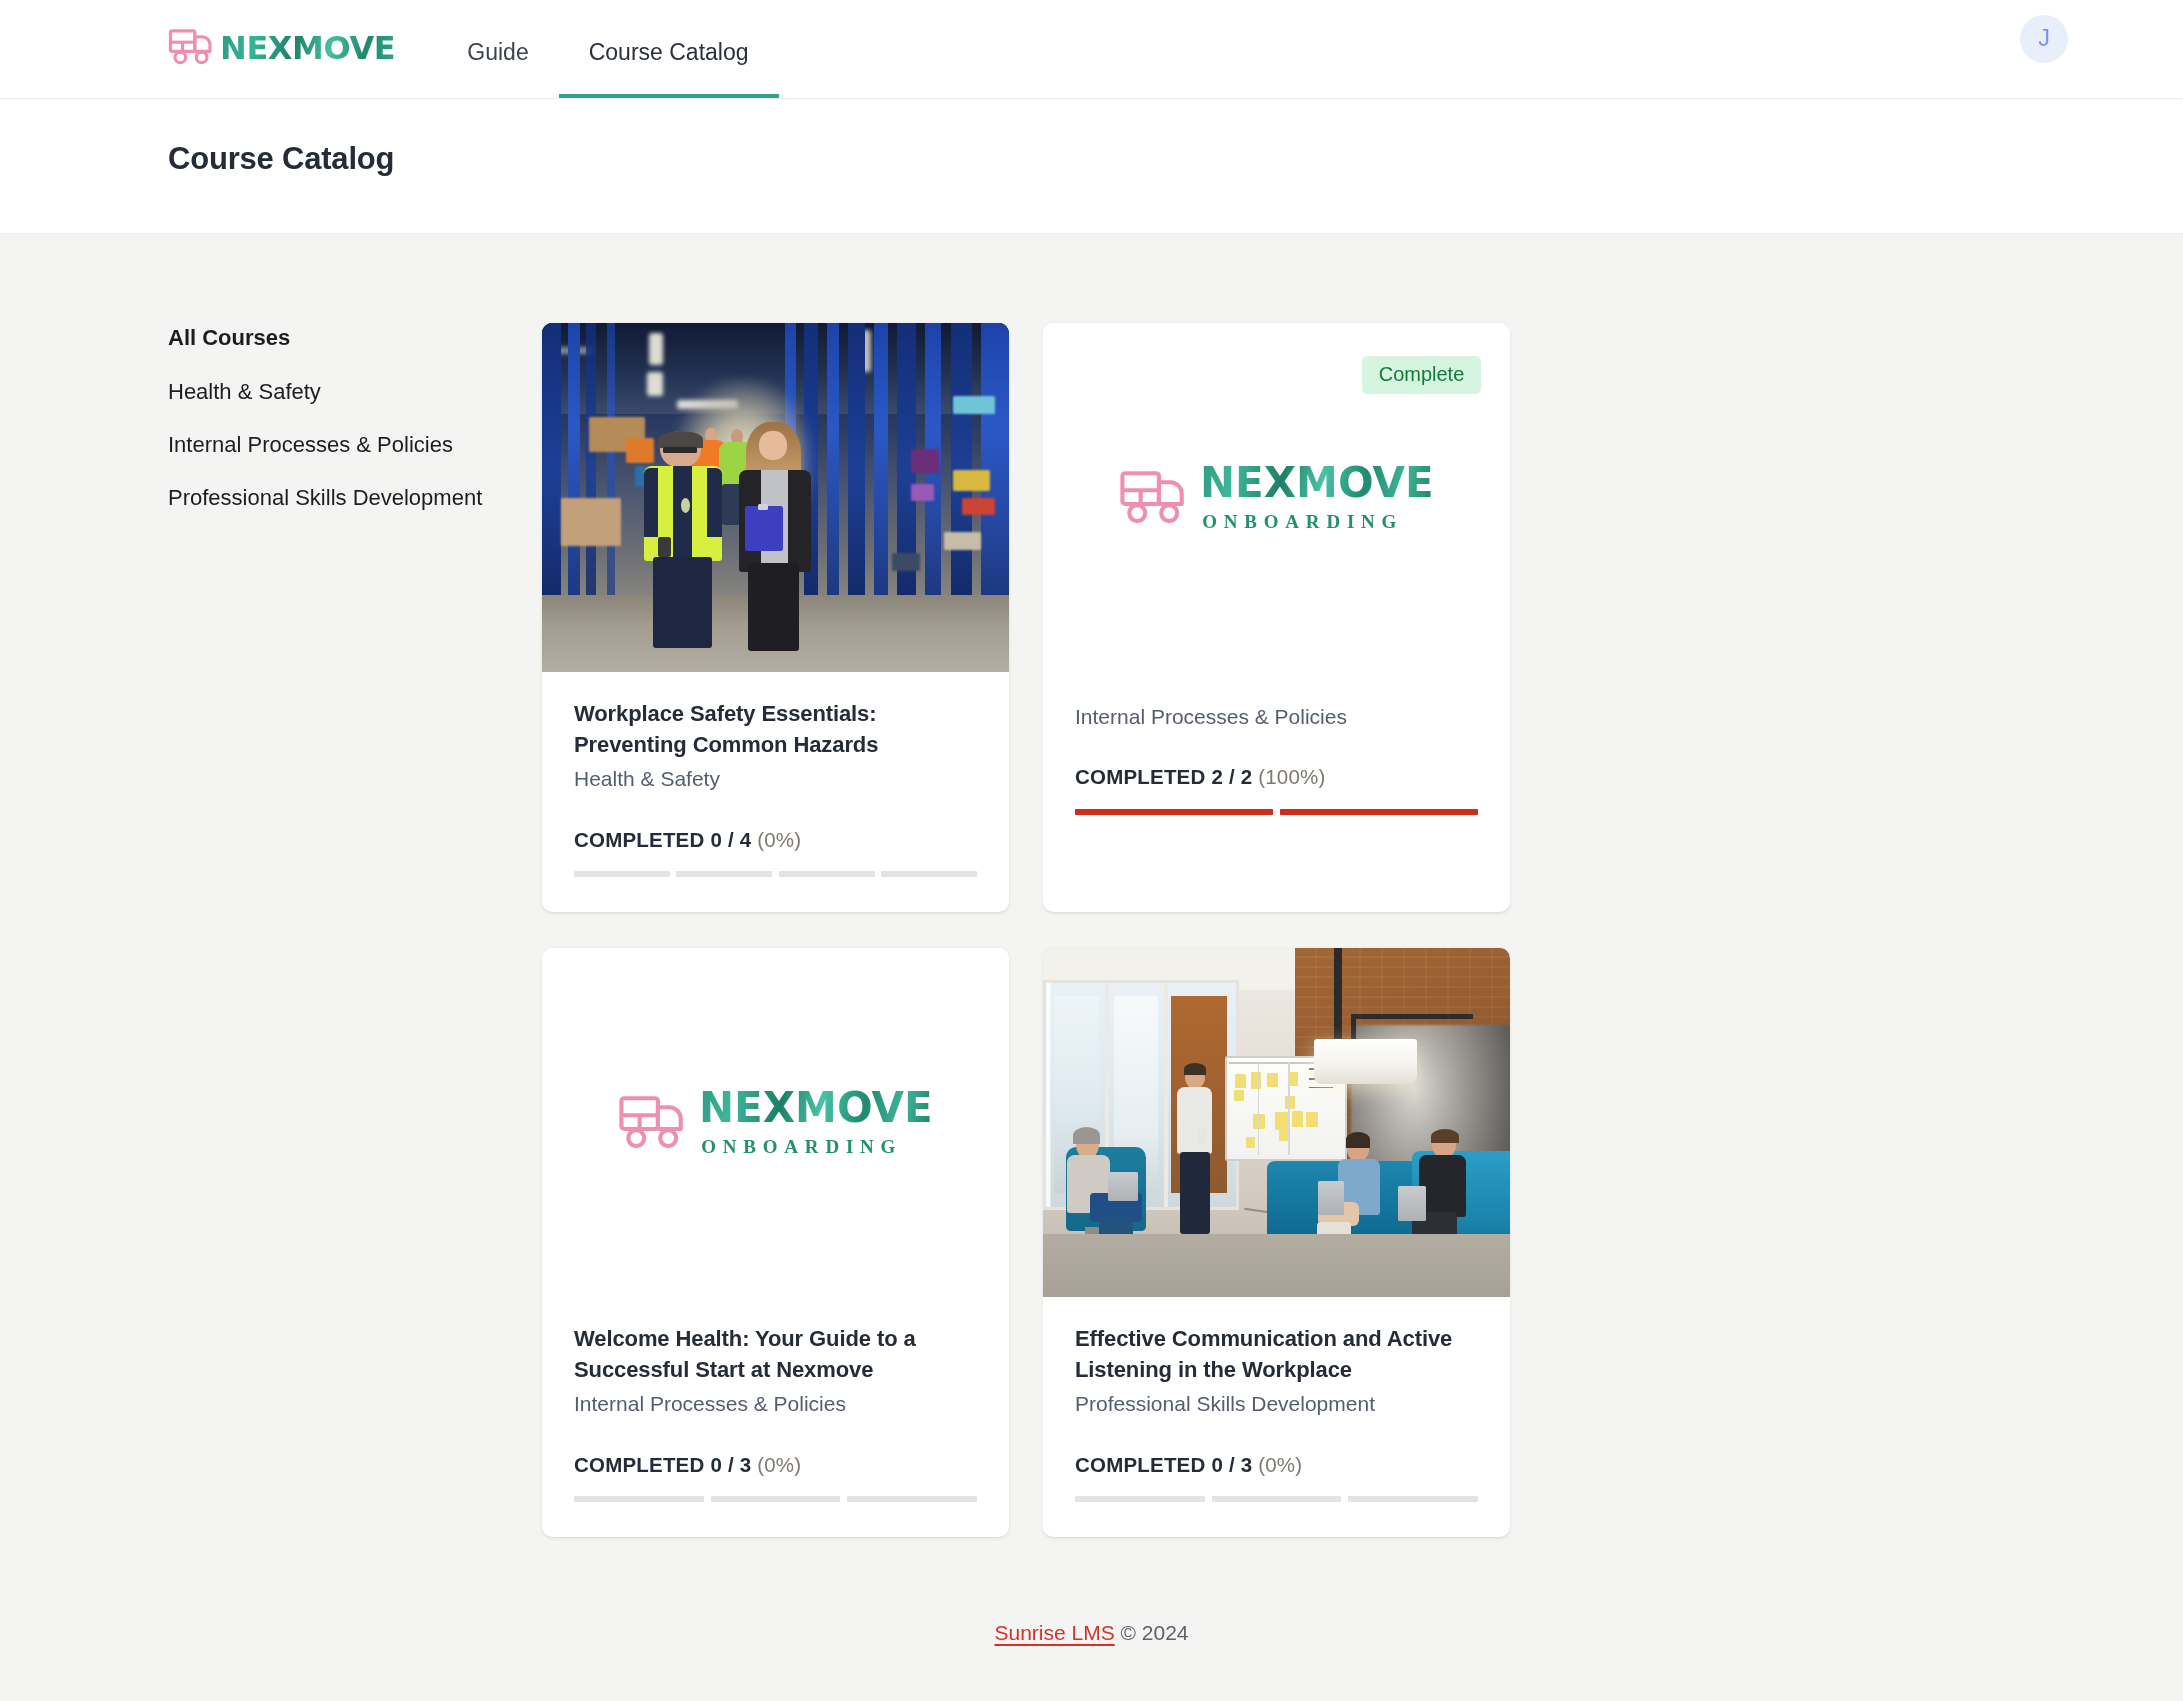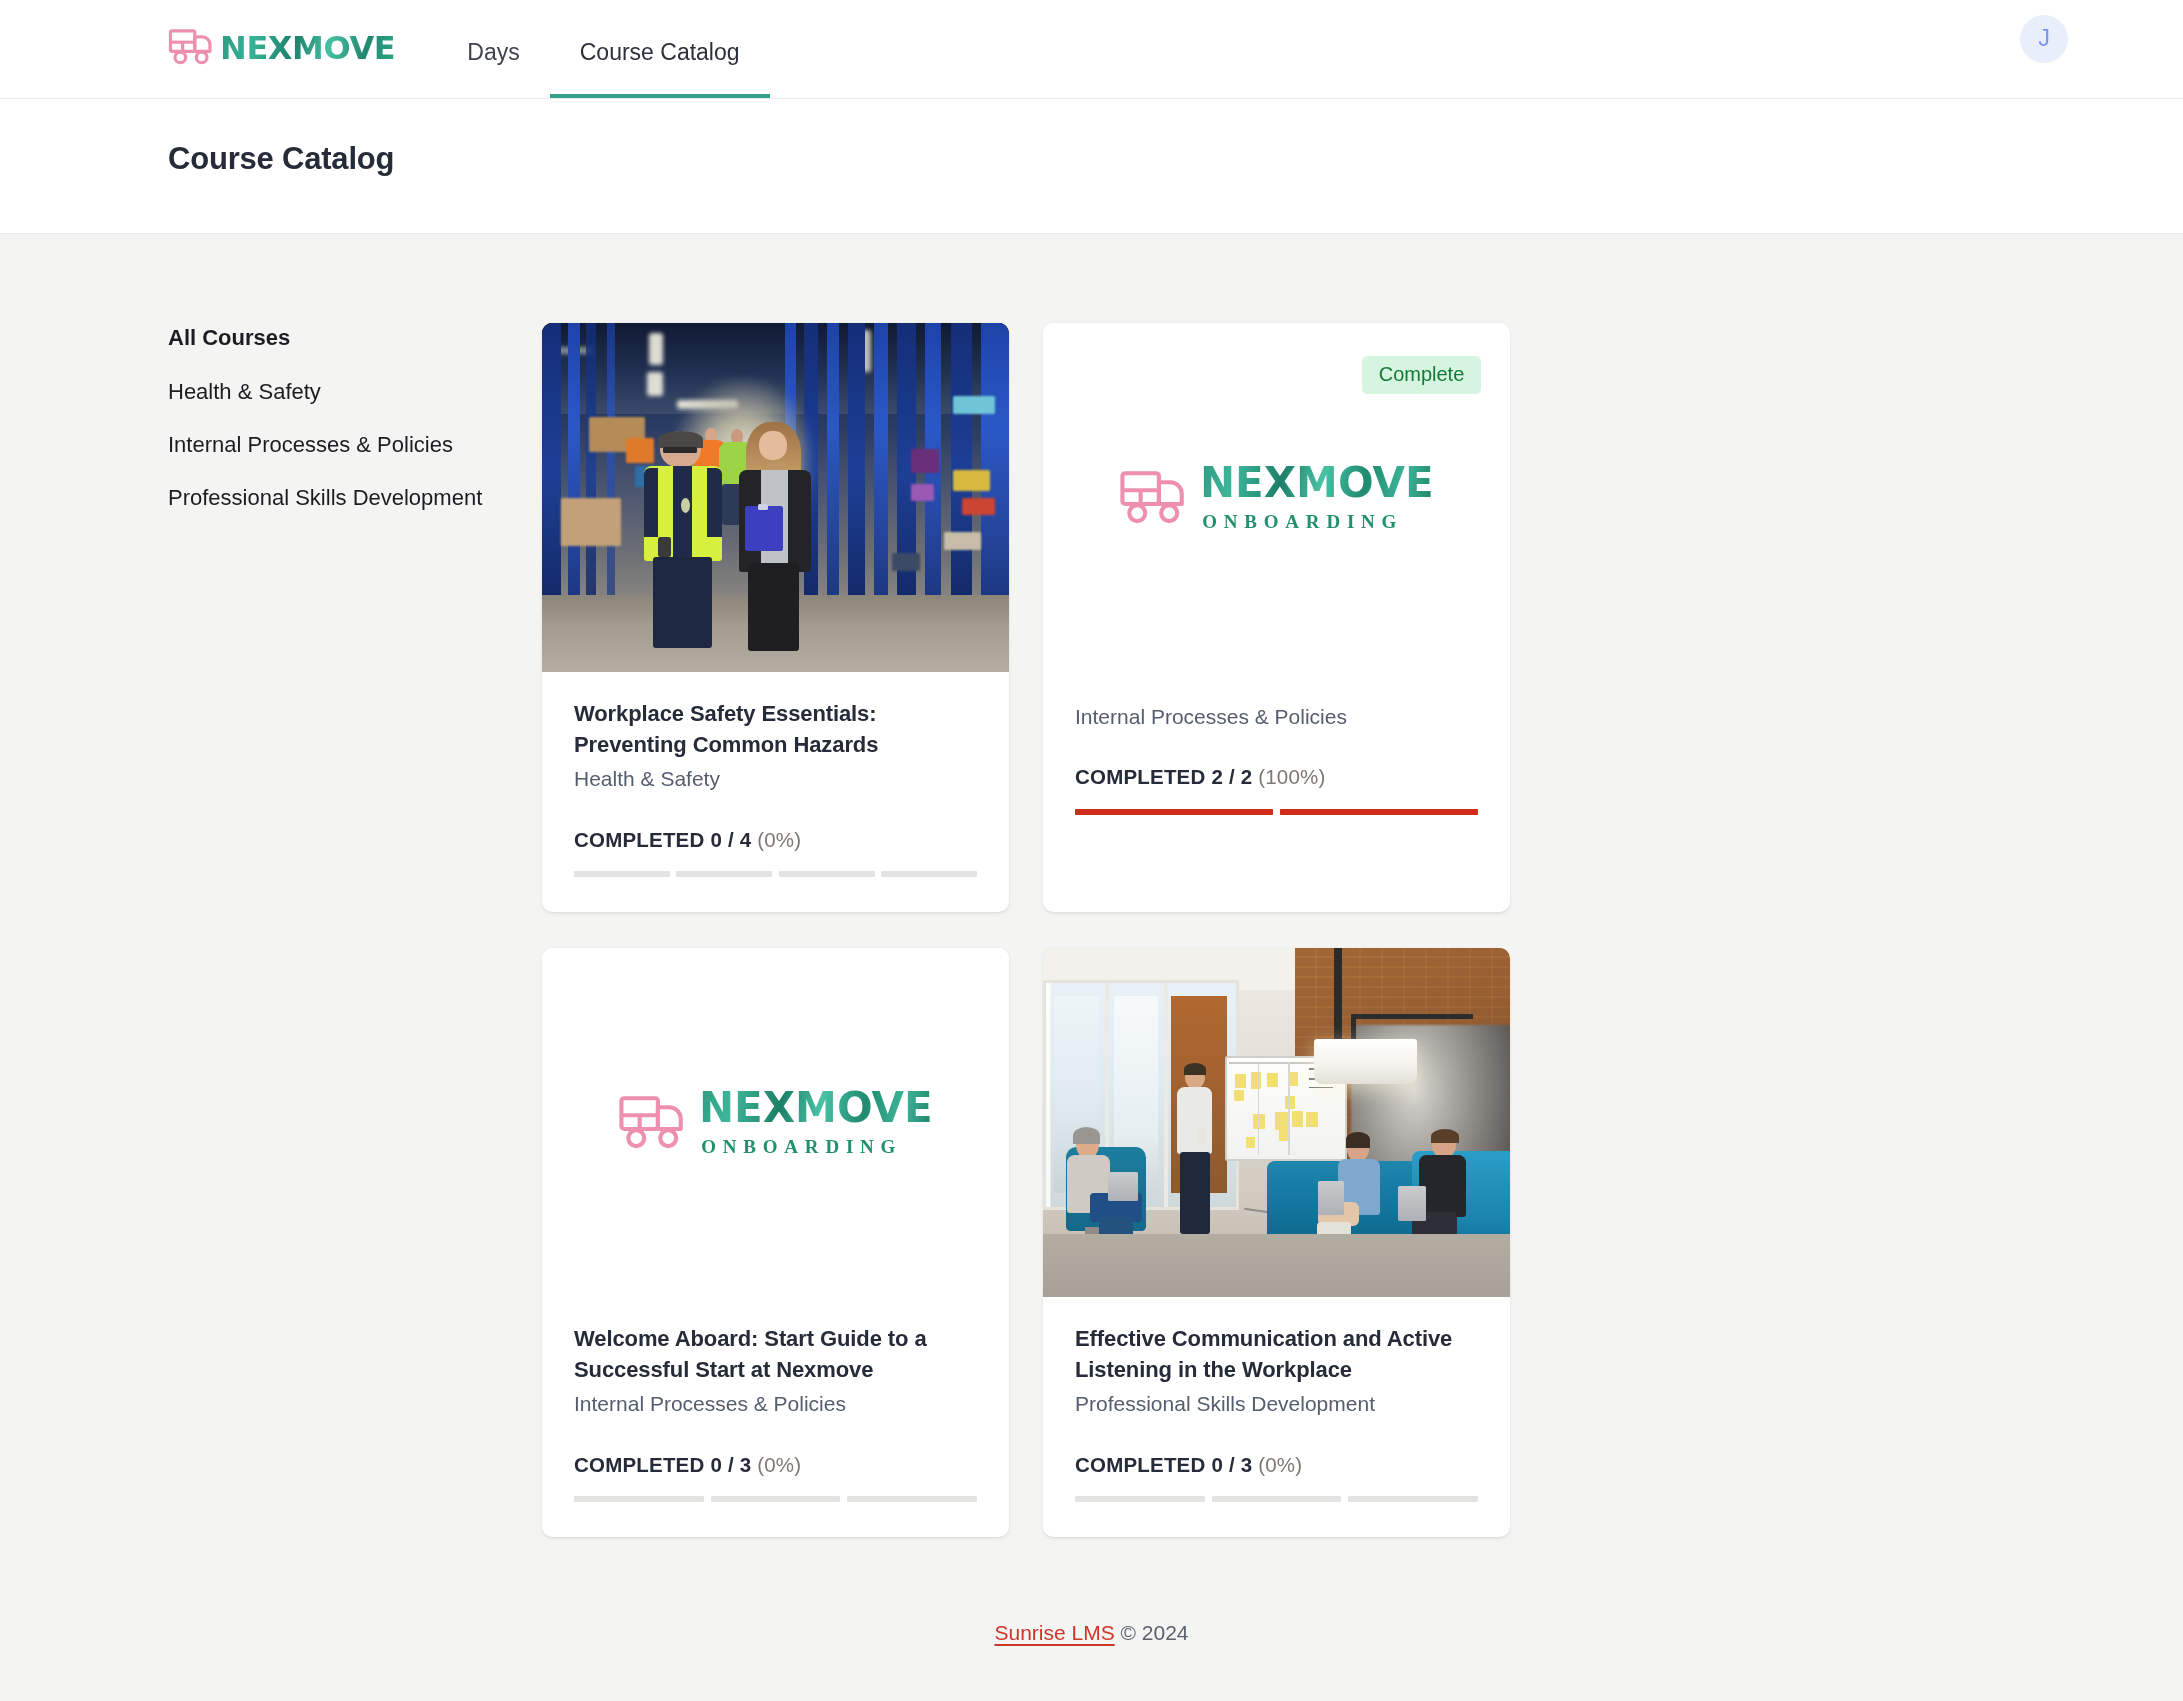--- a/index.html
+++ b/index.html
@@ -383,21 +383,21 @@
             <line x1="3" y1="20" x2="35" y2="20" stroke="#ef8fb0" stroke-width="4.2"></line>
             <line x1="19" y1="20" x2="19" y2="32" stroke="#ef8fb0" stroke-width="4.2"></line>
             <circle cx="16" cy="40" r="7" stroke="#ef8fb0" stroke-width="4.2" fill="#fff"></circle>
             <circle cx="44" cy="40" r="7" stroke="#ef8fb0" stroke-width="4.2" fill="#fff"></circle>
           </svg>
         </span>
         <span class="brand-text">NEXMOVE</span>
       </a>
 
       <div class="nav-links">
-        <a class="nav-link" href="#">Days</a>
+        <a class="nav-link" href="#">Guide</a>
         <a class="nav-link active" href="#">Course Catalog</a>
       </div>
     </div>
 
     <div class="nav-right">
       <div class="avatar">J</div>
     </div>
   </div>
 
   <div class="title-band">
@@ -553,21 +553,21 @@
                 <circle cx="44" cy="40" r="7" stroke="#ef8fb0" stroke-width="3.6" fill="#fff"></circle>
               </svg>
             </span>
             <span class="ob-word">
               <span class="ob-name">NEXMOVE</span>
               <span class="ob-sub">ONBOARDING</span>
             </span>
           </div>
         </div>
         <div class="card-body">
-          <div class="card-title">Welcome Aboard: Start Guide to a Successful Start at Nexmove</div>
+          <div class="card-title">Welcome Health: Your Guide to a Successful Start at Nexmove</div>
           <div class="card-category">Internal Processes &amp; Policies</div>
           <div class="card-progress-label">
             <span class="completed">COMPLETED 0 / 3</span>
             <span class="pct">(0%)</span>
           </div>
           <div class="segbar">
             <div class="seg"></div>
             <div class="seg"></div>
             <div class="seg"></div>
           </div>

